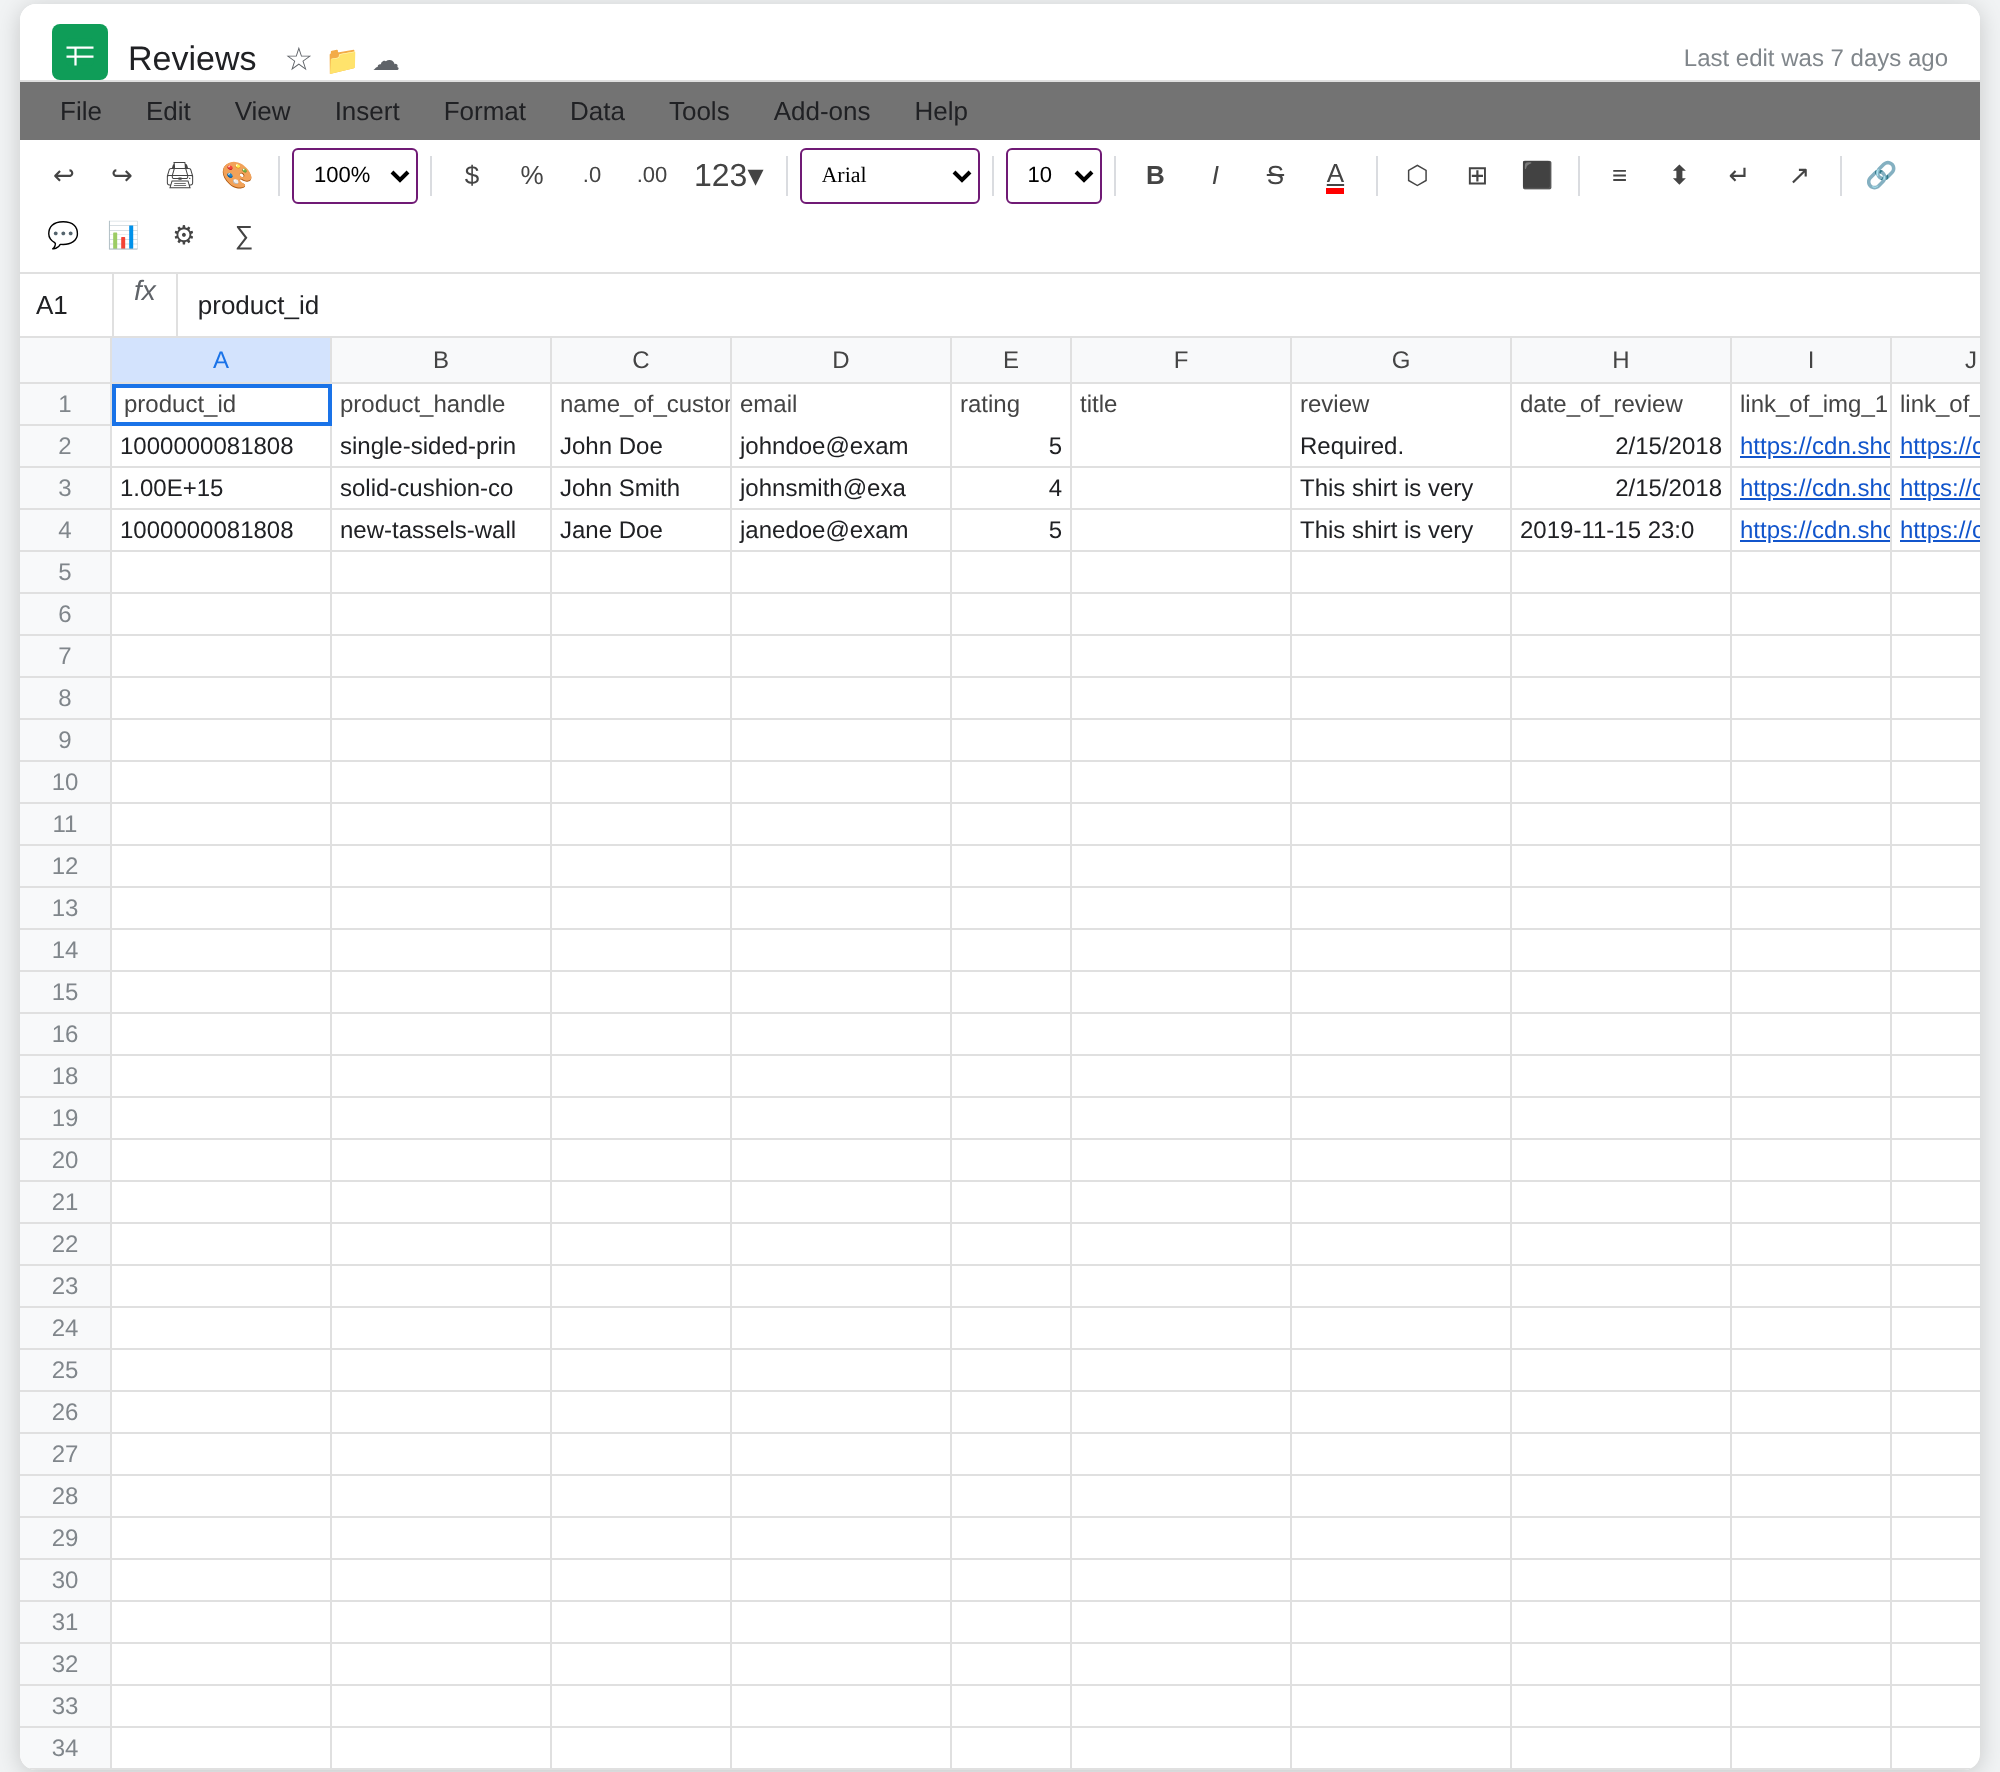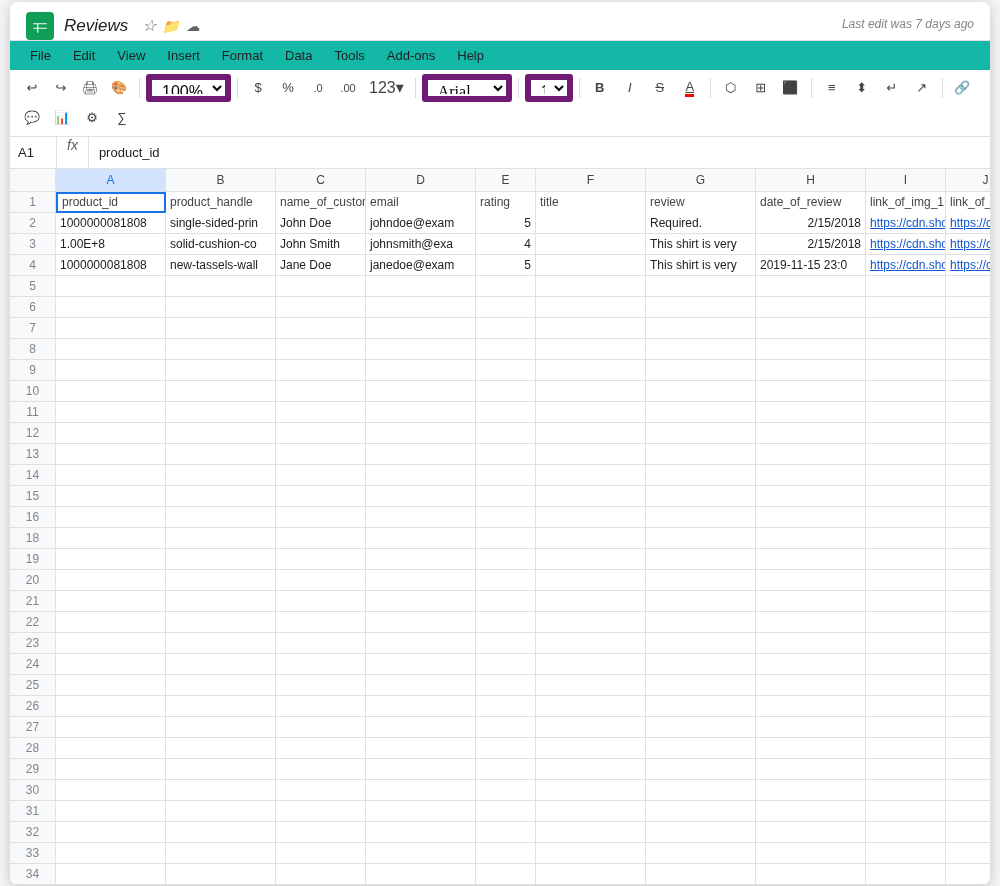--- a/index.html
+++ b/index.html
@@ -1,30 +1,30 @@
 <!DOCTYPE html>
 <html><head>
   <meta charset="utf-8">
   <style>
     * { box-sizing: border-box; margin: 0; padding: 0; }
     body { font-family: Arial, sans-serif; font-size: 13px; background: #f1f3f4; display: flex; justify-content: center; align-items: center; min-height: 100vh; }
     .window { width: 980px; background: #fff; border-radius: 8px; box-shadow: 0 2px 12px rgba(0,0,0,0.18); overflow: hidden; }
-    .title-bar { background: #fff; padding: 10px 16px 0 16px; display: flex; align-items: center; gap: 10px; border-bottom: 1px solid #e0e0e0; font-style: italic; }
+    .title-bar { background: #fff; padding: 10px 16px 0 16px; display: flex; align-items: flex-end; gap: 10px; border-bottom: 1px solid #e0e0e0; }
     .title-bar-icon { width: 28px; height: 28px; background: #0f9d58; border-radius: 4px; display: flex; align-items: center; justify-content: center; }
     .title-bar-icon svg { width: 18px; height: 18px; }
     .title-text { font-size: 17px; font-weight: 400; color: #202124; }
     .title-actions { display: flex; gap: 6px; align-items: center; margin-left: 4px; }
     .title-actions span { color: #5f6368; font-size: 16px; cursor: pointer; }
     .last-edit { font-size: 12px; color: #80868b; margin-left: auto; margin-bottom: 4px; }
-    .menu-bar { display: flex; align-items: center; gap: 2px; padding: 2px 10px; background: #14b8a6; }
+    .menu-bar { display: flex; align-items: center; gap: 2px; padding: 2px 10px; background: #737373; }
     .menu-item { padding: 5px 10px; font-size: 13px; color: #202124; border-radius: 3px; cursor: pointer; }
     .toolbar { display: flex; align-items: center; padding: 4px 8px; background: #fff; border-bottom: 1px solid #e0e0e0; gap: 2px; flex-wrap: wrap; }
     .tb-btn { display: flex; align-items: center; justify-content: center; padding: 4px 5px; border-radius: 3px; cursor: pointer; color: #444; font-size: 13px; min-width: 28px; height: 28px; border: none; background: none; }
     .tb-separator { width: 1px; background: #dadce0; margin: 0 4px; height: 20px; }
-    .tb-select { border: 6px solid #701a75; border-radius: 3px; padding: 2px 6px; font-size: 16px; height: 28px; cursor: pointer; background: #fff; }
+    .tb-select { border: 1px solid #701a75; border-radius: 3px; padding: 2px 6px; font-size: 11px; height: 28px; cursor: pointer; background: #fff; }
     .bold-btn { font-weight: bold; }
     .cell-ref-bar { display: flex; align-items: center; border-bottom: 1px solid #e0e0e0; background: #fff; height: 32px; }
     .cell-ref { width: 47px; text-align: center; font-size: 13px; color: #202124; border-right: 1px solid #e0e0e0; padding: 0 8px; height: 100%; display: flex; align-items: center; }
     .fx-icon { padding: 0 10px; color: #5f6368; font-style: italic; font-size: 14px; border-right: 1px solid #e0e0e0; height: 100%; display: flex; align-items: flex-start; }
     .cell-formula { padding: 0 10px; font-size: 13px; color: #202124; flex: 1; }
     .spreadsheet { display: flex; flex-direction: column; }
     .col-headers { display: flex; background: #f8f9fa; border-bottom: 1px solid #e0e0e0; }
     .row-num-header { width: 46px; min-width: 46px; height: 22px; border-right: 1px solid #e0e0e0; background: #f8f9fa; }
     .col-header { height: 22px; font-size: 12px; color: #444; display: flex; align-items: center; justify-content: center; border-right: 1px solid #e0e0e0; background: #f8f9fa; user-select: none; cursor: pointer; }
     .col-header.selected { background: #d3e3fd; color: #1a73e8; }
@@ -178,21 +178,21 @@
       <div class="cell col-e number-cell">5</div>
       <div class="cell col-f"></div>
       <div class="cell col-g">Required.</div>
       <div class="cell col-h" style="justify-content:flex-end;">2/15/2018</div>
       <div class="cell col-i link-cell">https://cdn.shop</div>
       <div class="cell col-j link-cell">https://cdn.shop</div>
     </div>
 
     <div class="sheet-row">
       <div class="row-num">3</div>
-      <div class="cell col-a">1.00E+8</div>
+      <div class="cell col-a">1.00E+15</div>
       <div class="cell col-b">solid-cushion-co</div>
       <div class="cell col-c">John Smith</div>
       <div class="cell col-d">johnsmith@exa</div>
       <div class="cell col-e number-cell">4</div>
       <div class="cell col-f"></div>
       <div class="cell col-g">This shirt is very</div>
       <div class="cell col-h" style="justify-content:flex-end;">2/15/2018</div>
       <div class="cell col-i link-cell">https://cdn.shop</div>
       <div class="cell col-j link-cell">https://cdn.shop</div>
     </div>

